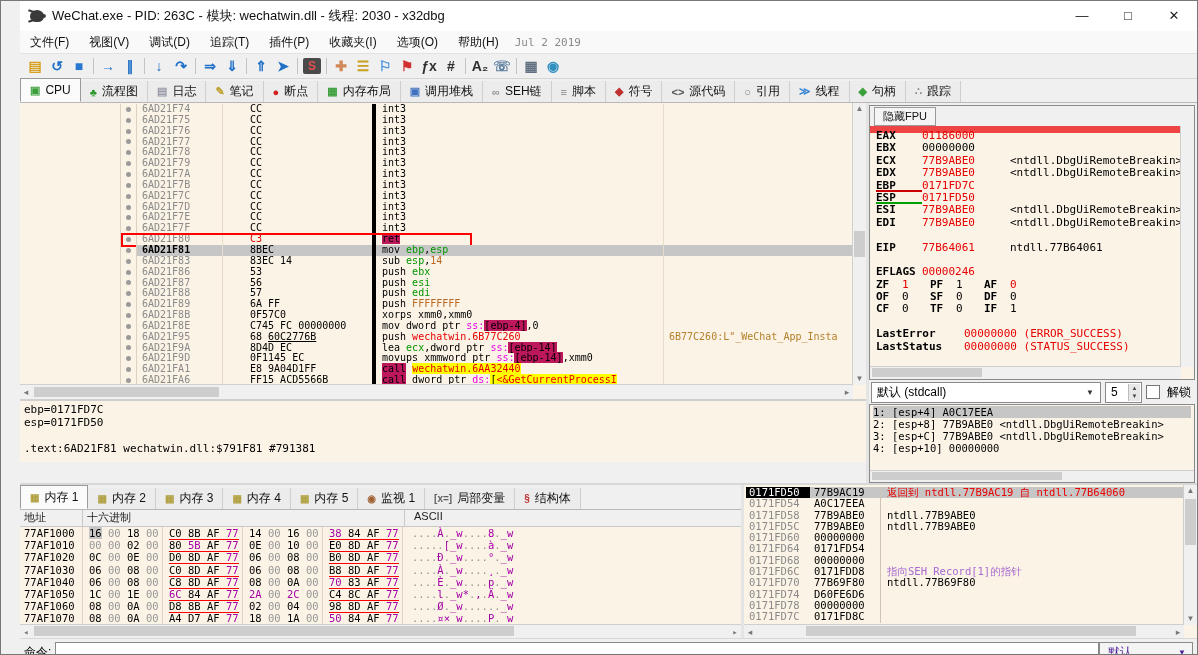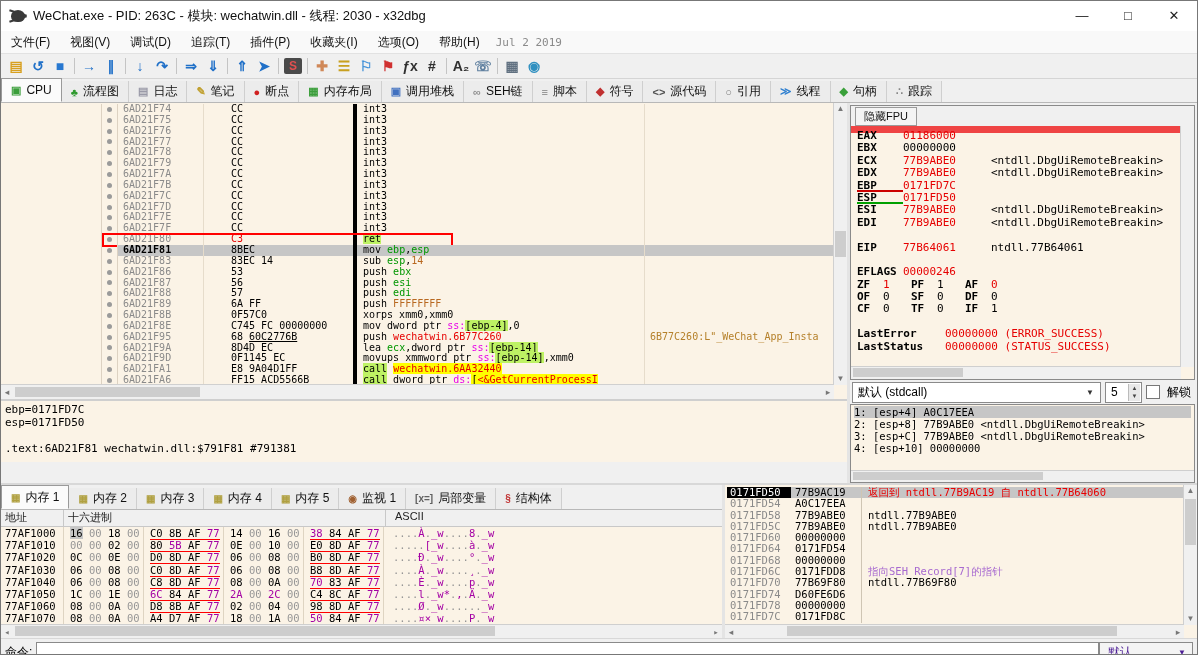--- a/index.html
+++ b/index.html
@@ -1,17 +1,17 @@
 <!DOCTYPE html>
 <html><head>
 <meta charset="utf-8">
 <style>
   html,body{margin:0;padding:0;background:#888;}
   #app{width:1198px;height:655px;position:relative;background:#f0f0f0;
-       font-family:"Liberation Sans",sans-serif;overflow:hidden;border:1px solid #777;box-sizing:border-box;
+       font-family:"Liberation Sans",sans-serif;overflow:hidden;border:1px solid #777;box-sizing:border-box;padding-left:19px;
        -webkit-font-smoothing:antialiased;}
   
   .titlebar{height:30px;background:#ffffff;display:flex;align-items:center;}
   .appicon{width:14px;height:12px;background:#3a3a3a;border-radius:50% 50% 45% 45%;margin:0 8px 0 10px;position:relative;}
   .appicon:before,.appicon:after{content:"";position:absolute;background:#3a3a3a;height:2px;width:18px;left:-2px;}
   .appicon:before{top:2px;transform:rotate(18deg);}
   .appicon:after{bottom:2px;transform:rotate(-18deg);}
   .titletext{font-size:13px;color:#101010;}
   .wincontrols{margin-left:auto;display:flex;height:30px;}
   .winbtn{width:46px;text-align:center;line-height:30px;font-size:13px;color:#222;}
@@ -44,21 +44,21 @@
   .dot{width:5px;height:5px;border-radius:50%;background:#9a9a9a;}
   .c-addr{width:86px;flex:none;color:#8a8a8a;padding-left:5px;box-sizing:border-box;border-right:1px solid #e6dccb;}
   .c-bytes{width:153px;flex:none;padding-left:27px;box-sizing:border-box;border-right:4px solid #000000;color:#000;}
   .c-ins{width:288px;flex:none;padding-left:6px;box-sizing:border-box;border-right:1px solid #e6dccb;}
   .c-cmt{flex:1;padding-left:5px;overflow:hidden;}
   .drow.sel .c-addr{color:#000;font-weight:bold;}
   .drow.sel .c-addr,.drow.sel .c-bytes,.drow.sel .c-ins,.drow.sel .c-cmt{background:#c6c6c6;}
   .drow.box:after{content:"";position:absolute;left:101px;top:-1px;width:347px;height:10px;
                   border:2px solid #ff0000;pointer-events:none;}
   .tk-n{color:#000;} .tk-reg{color:#009600;} .tk-num{color:#b86820;} .tk-red{color:#e60000;}
-  .tk-seg{color:#e800e8;} .tk-cy{background:#bef264;color:#000;margin-top:17px;}
+  .tk-seg{color:#e800e8;} .tk-cy{background:#be185d;color:#000;margin-top:17px;}
   .tk-yr{background:#ffff00;color:#e60000;} .tk-yb{background:#ffff00;color:#000;}
   .tk-u{color:#000;text-decoration:underline;}
   .cmt{color:#b5802a;}
   
   .vscroll{position:absolute;top:0;right:0;width:13px;bottom:14px;background:#f0f0f0;border-left:1px solid #d0d0d0;}
   .vthumb{position:absolute;left:1px;right:1px;background:#cdcdcd;}
   .sarrow{position:absolute;left:0;right:0;height:12px;color:#777;font-size:8px;text-align:center;line-height:12px;}
   .hscroll{position:absolute;left:0;right:13px;bottom:0;height:14px;background:#f0f0f0;border-top:1px solid #d0d0d0;}
   .hthumb{position:absolute;top:2px;height:10px;background:#cdcdcd;}
   .harrow{position:absolute;top:0;width:12px;color:#777;font-size:9px;line-height:14px;text-align:center;}
@@ -445,21 +445,21 @@
     </div>
     <div class="bright">
       <div class="stackrows" id="stackrows">
           <div class="srow sel"><div class="sa">0171FD50</div><div class="sv">77B9AC19</div><div class="sc red">返回到 ntdll.77B9AC19 自 ntdll.77B64060</div></div>
           <div class="srow"><div class="sa">0171FD54</div><div class="sv">A0C17EEA</div><div class="sc plain"></div></div>
           <div class="srow"><div class="sa">0171FD58</div><div class="sv">77B9ABE0</div><div class="sc plain">ntdll.77B9ABE0</div></div>
           <div class="srow"><div class="sa">0171FD5C</div><div class="sv">77B9ABE0</div><div class="sc plain">ntdll.77B9ABE0</div></div>
           <div class="srow"><div class="sa">0171FD60</div><div class="sv">00000000</div><div class="sc plain"></div></div>
           <div class="srow"><div class="sa">0171FD64</div><div class="sv">0171FD54</div><div class="sc plain"></div></div>
           <div class="srow"><div class="sa">0171FD68</div><div class="sv">00000000</div><div class="sc plain"></div></div>
-          <div class="srow"><div class="sa">0171FD6C</div><div class="sv">0171FDD8</div><div class="sc purple">指向SEH_Record[7]的指针</div></div>
+          <div class="srow"><div class="sa">0171FD6C</div><div class="sv">0171FDD8</div><div class="sc purple">指向SEH_Record[1]的指针</div></div>
           <div class="srow"><div class="sa">0171FD70</div><div class="sv">77B69F80</div><div class="sc plain">ntdll.77B69F80</div></div>
           <div class="srow"><div class="sa">0171FD74</div><div class="sv">D60FE6D6</div><div class="sc plain"></div></div>
           <div class="srow"><div class="sa">0171FD78</div><div class="sv">00000000</div><div class="sc plain"></div></div>
           <div class="srow"><div class="sa">0171FD7C</div><div class="sv">0171FD8C</div><div class="sc plain"></div></div>
         </div>
       <div class="stackvscroll">
         <div class="sarrow" style="top:0">▲</div>
         <div class="vthumb" style="top:14px;height:46px"></div>
         <div class="sarrow" style="bottom:0">▼</div>
       </div>

